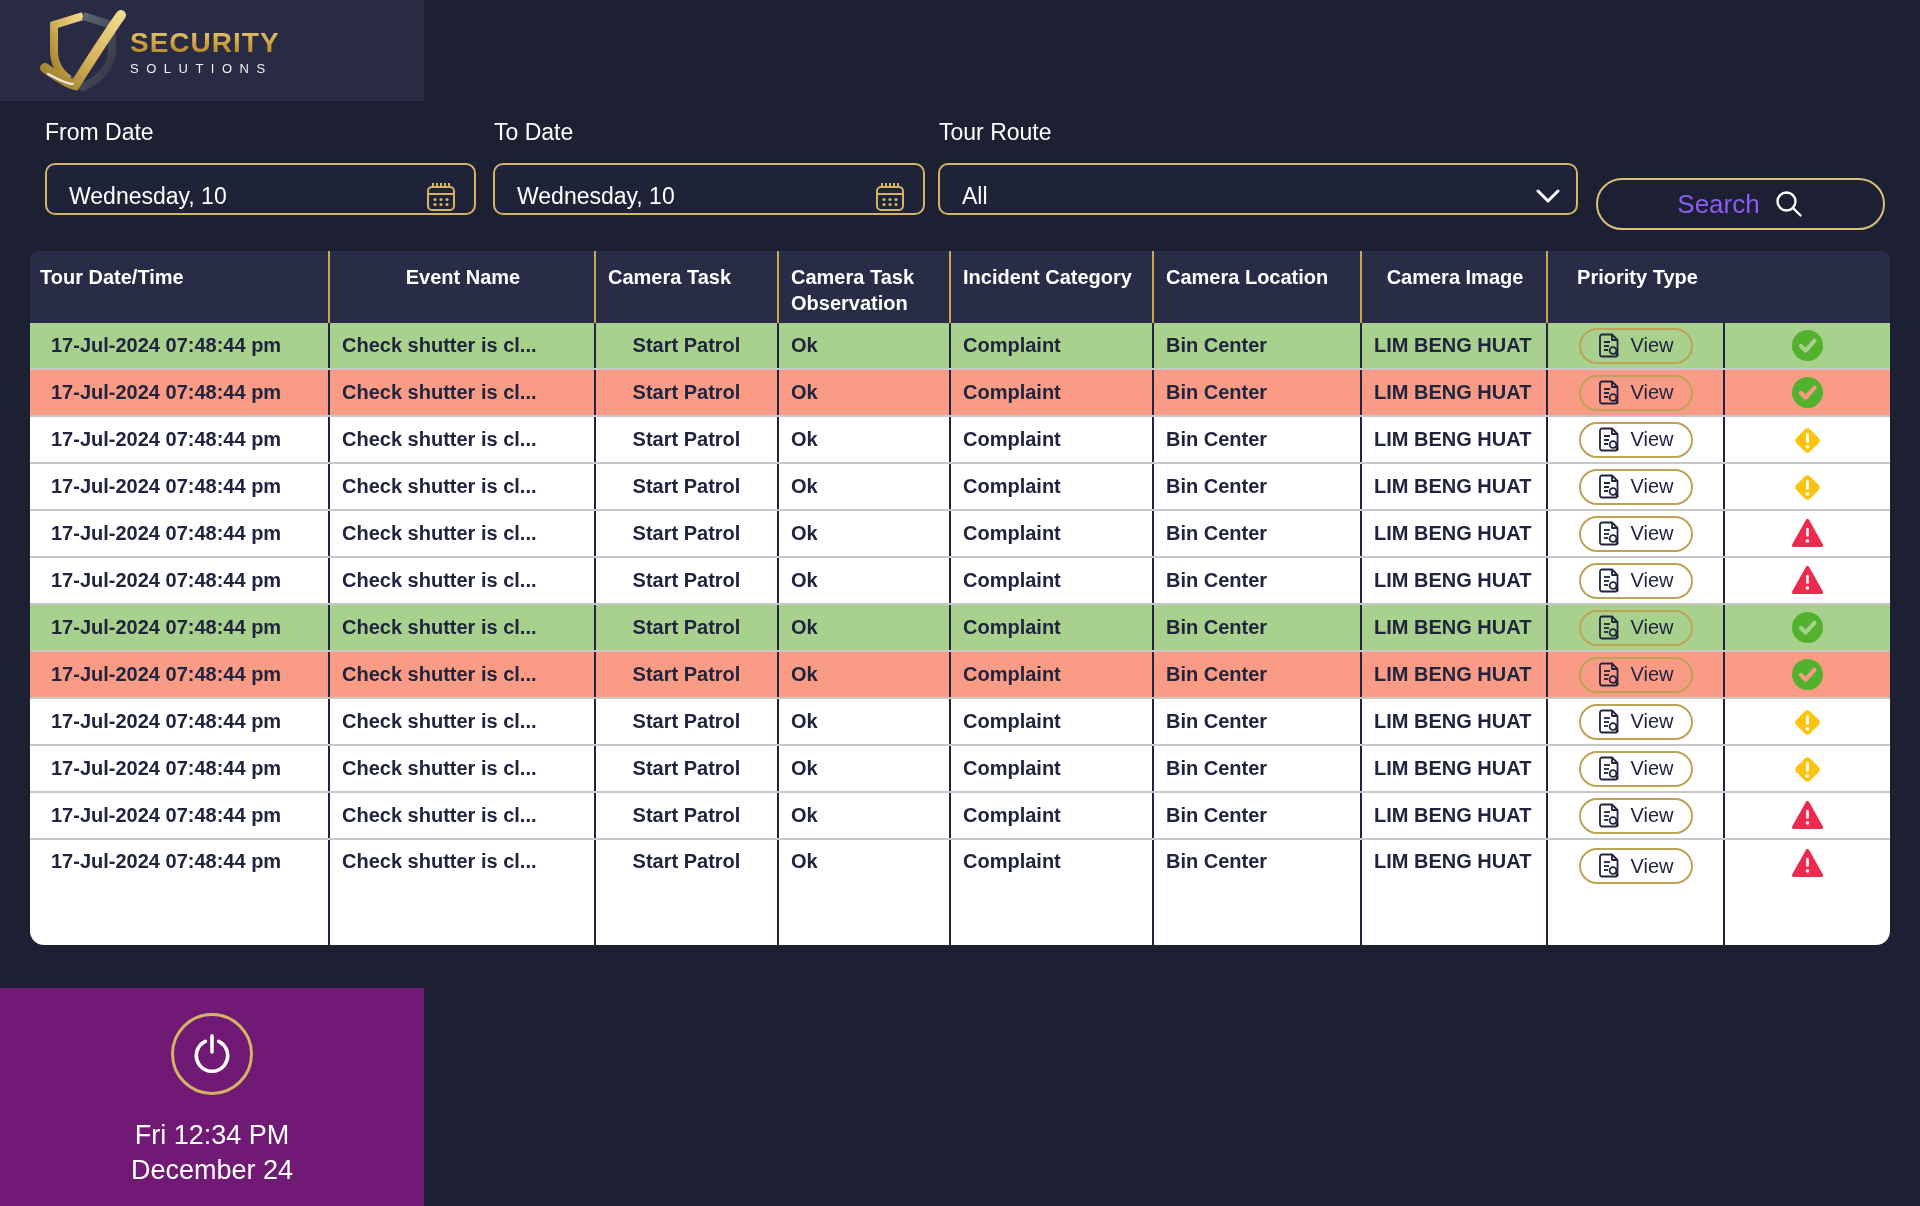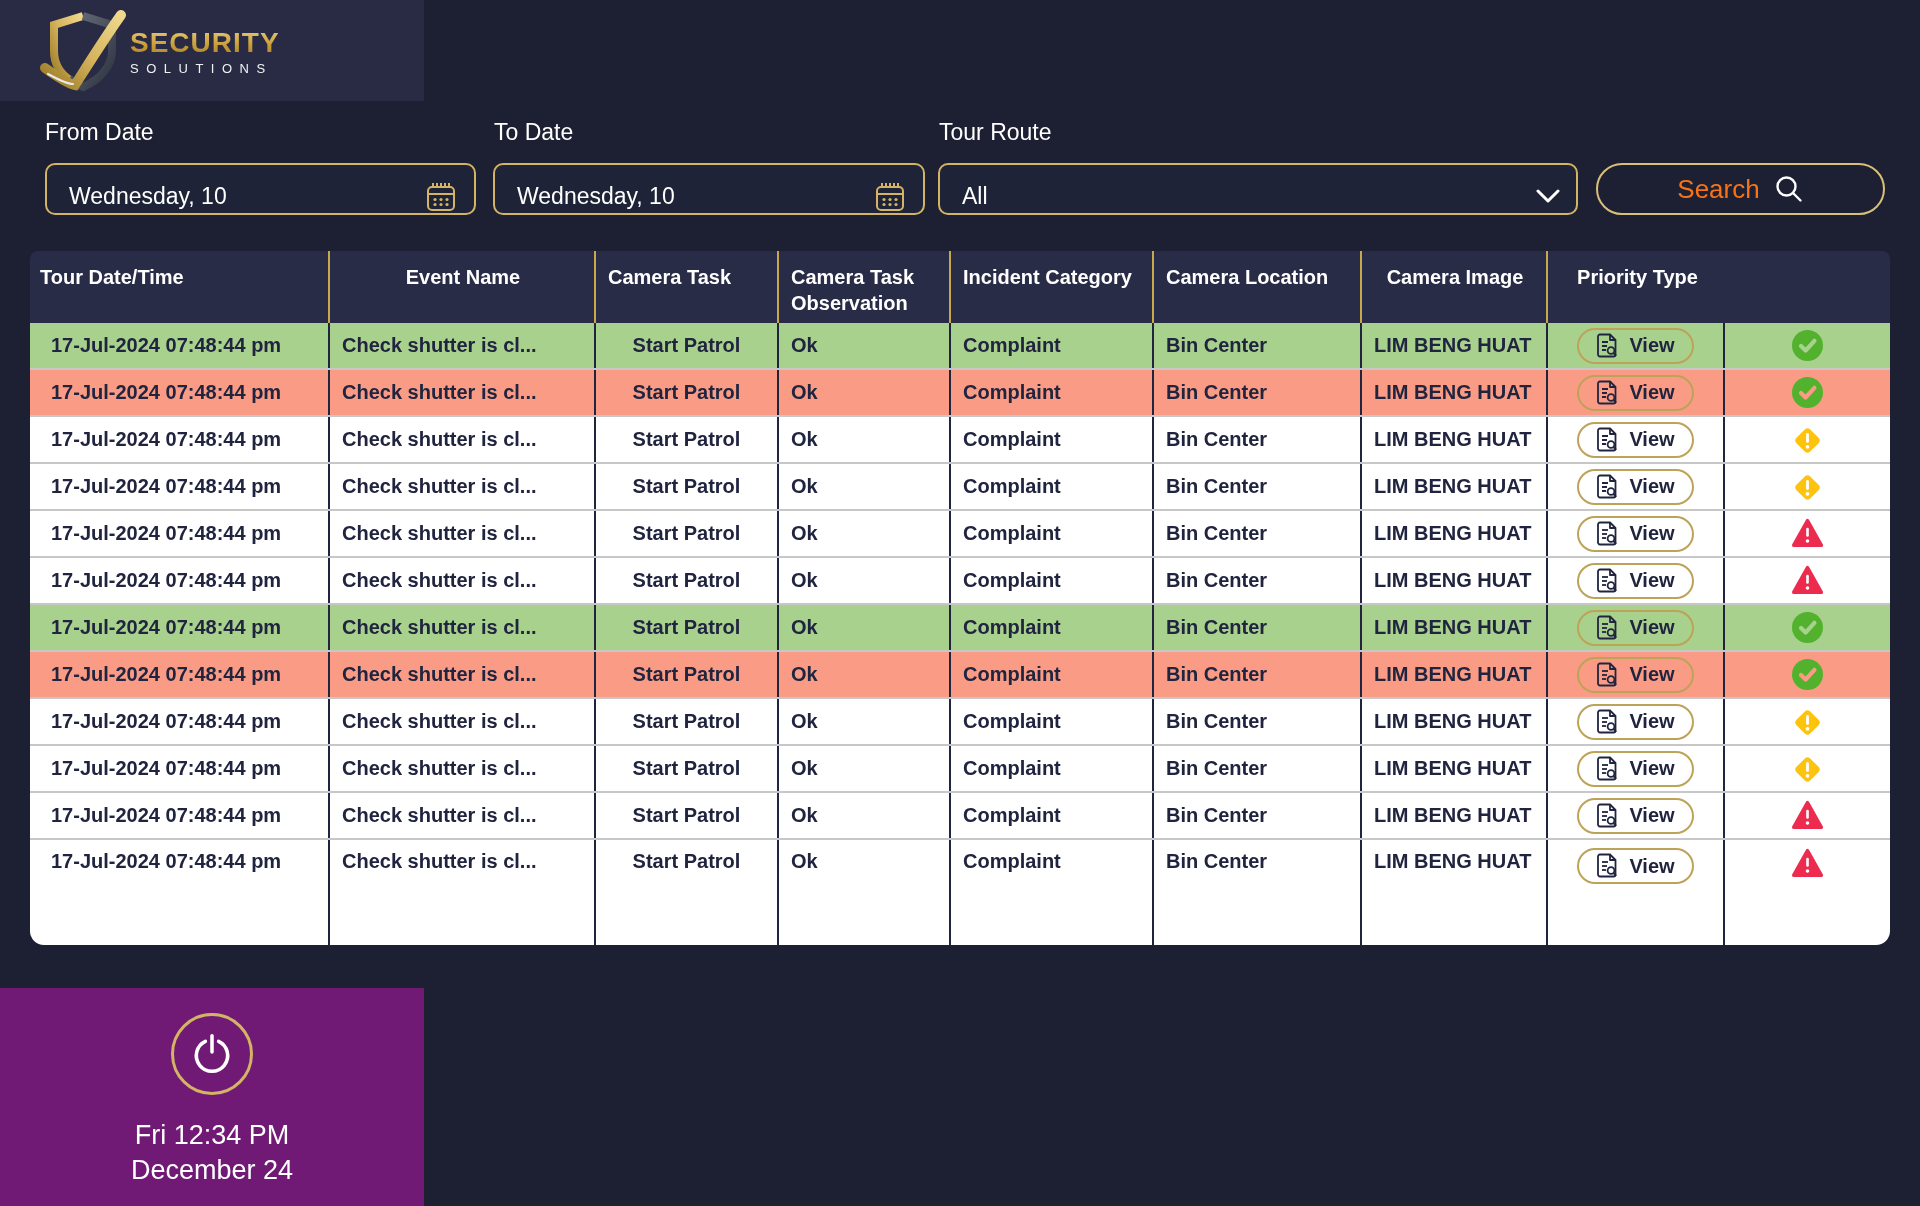--- a/index.html
+++ b/index.html
@@ -21,24 +21,24 @@
   
   .filter-label{position:absolute;top:119px;font-size:23px;color:#fff;}
   .lbl-from{left:45px}.lbl-to{left:494px}.lbl-route{left:939px}
   .field{position:absolute;top:163px;height:52px;box-sizing:border-box;
     border:2px solid #d2b464;border-radius:10px;background:#1e2338;
     display:flex;align-items:center;justify-content:space-between;
     padding:15px 16px 0 22px;color:#fff;font-size:23px;cursor:pointer;}
   .field-from{left:45px;width:431px;}
   .field-to{left:493px;width:432px;}
   .field-route{left:938px;width:640px;}
-  .search-btn{position:absolute;left:1596px;top:163px;width:289px;height:52px;box-sizing:border-box;
+  .search-btn{position:absolute;left:1596px;top:178px;width:289px;height:52px;box-sizing:border-box;
     border:2px solid #d9c078;border-radius:26px;background:transparent;
     display:flex;align-items:center;justify-content:center;gap:14px;
-    color:#f97316;font-size:26px;font-family:inherit;cursor:pointer;}
+    color:#8b5cf6;font-size:26px;font-family:inherit;cursor:pointer;}
   
   .report-table{position:absolute;left:30px;top:251px;width:1860px;}
   .thead-row,.trow{display:grid;grid-template-columns:300px 266px 183px 172px 203px 208px 186px 177px 165px;}
   .thead-row{height:72px;background:#282c46;border-radius:8px 8px 0 0;overflow:hidden;}
   .th{box-sizing:border-box;display:flex;align-items:flex-start;padding:13px 10px 0 12px;
     color:#fff;font-size:20px;font-weight:700;line-height:26px;border-right:2px solid #c9a84c;}
   .th.c0{padding-left:10px;}
   .th.c2,.th.c7,.th.c8{justify-content:center;text-align:center;}
   .th.c8{border-right:none;}
   .tbody{border-radius:0 0 14px 14px;overflow:hidden;}
@@ -50,21 +50,21 @@
   .td{box-sizing:border-box;display:flex;align-items:center;
     font-size:20px;font-weight:600;color:#20243f;
     padding:0 8px 0 12px;border-right:2px solid #20243f;overflow:hidden;white-space:nowrap;}
   .td.c0{padding-left:21px;}
   .td.c2,.td.c7,.td.c8{justify-content:center;padding:0;}
   .td.c8{border-right:none;}
   .trow.tall .td{align-items:flex-start;padding-top:10px;}
   .trow.tall .td.c7 .view-btn,.trow.tall .td.c8 .pri-icon{margin-top:-2px;}
   .view-btn{display:inline-flex;align-items:center;gap:9px;height:36px;padding:0 17px;
     border:2px solid #bda358;border-radius:18px;background:transparent;
-    font-family:inherit;font-size:20px;font-weight:700;color:#20243f;cursor:pointer;}
+    font-family:inherit;font-size:20px;font-weight:400;color:#20243f;cursor:pointer;}
   .pri-icon{display:inline-flex;width:31px;height:31px;}
   
   .clock-panel{position:absolute;left:0;top:988px;width:424px;height:218px;background:#701a75;}
   .power-btn{position:absolute;left:171px;top:25px;width:82px;height:82px;box-sizing:border-box;
     border:3px solid #d2b464;border-radius:50%;background:transparent;cursor:pointer;
     display:flex;align-items:center;justify-content:center;}
   .clock-text{position:absolute;left:0;top:130px;width:424px;text-align:center;
     color:#fff;font-size:27px;line-height:35px;}
 </style>
 </head>

